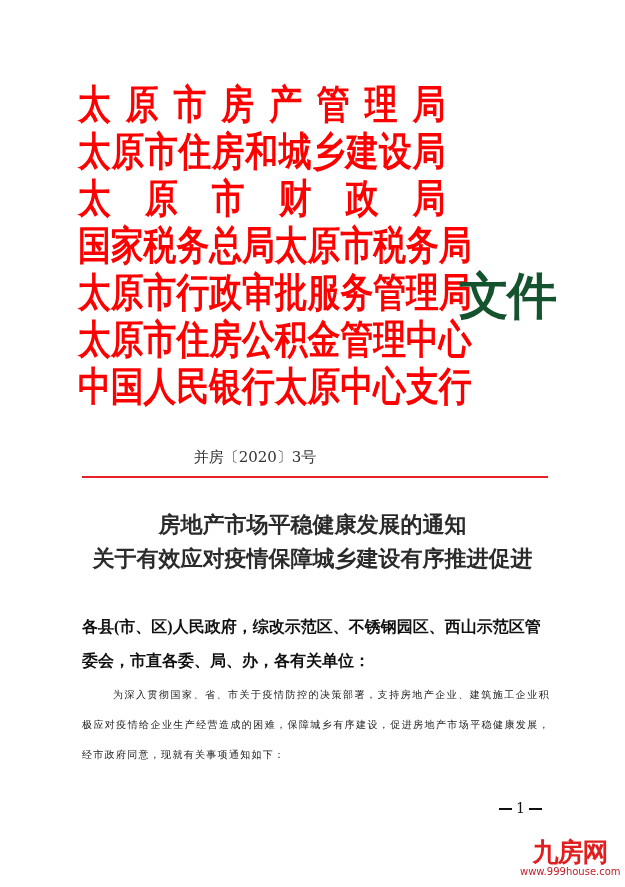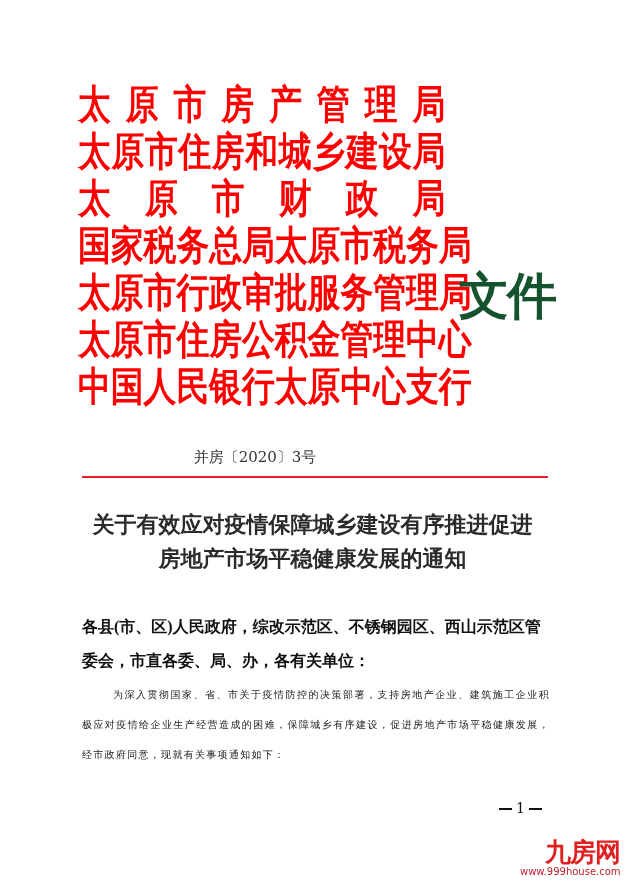--- a/index.html
+++ b/index.html
@@ -9,21 +9,21 @@
   .issuer-row span { display: inline-block; }
   .wenjian { position: absolute; left: 459px; top: 218px; color: #14532d; font-family: "DejaVu Serif", serif; font-size: 50px; font-weight: bold; line-height: 60px; letter-spacing: -2px; margin-top: 48px; }
   .docnum { position: absolute; left: 0; width: 510px; top: 448px; text-align: center; font-size: 15px; color: #333; font-family: "DejaVu Serif", serif; }
   .red-rule { position: absolute; left: 82px; top: 476px; width: 466px; height: 2px; background: #e8202a; }
   .title { position: absolute; left: 0; width: 625px; top: 508px; text-align: center; font-family: "DejaVu Sans", sans-serif; font-weight: bold; font-size: 22px; color: #2b2b2b; line-height: 34px; }
   .addressee { position: absolute; left: 82px; top: 610px; width: 470px; font-family: Liberation Serif, serif; font-weight: bold; font-size: 16px; line-height: 34px; color: #111; }
   .body-text { position: absolute; left: 82px; top: 680px; width: 468px; font-family: "DejaVu Serif", serif; font-size: 10px; line-height: 30px; color: #222; text-indent: 31px; letter-spacing: 1.3px; text-align: justify; }
   .page-num { position: absolute; left: 495px; top: 800px; font-size: 14px; color: #111; font-family: "DejaVu Serif", serif; }
   .page-num .dash { display: inline-block; width: 13px; height: 2px; background: #111; vertical-align: middle; margin: 0 4px; }
   .watermark { position: absolute; left: 520px; top: 838px; width: 100px; text-align: center; }
-  .wm-logo { color: #e02020; font-family: "DejaVu Sans", sans-serif; font-size: 26px; font-weight: bold; line-height: 28px; letter-spacing: -1px; text-align: right; }
+  .wm-logo { color: #e02020; font-family: "DejaVu Sans", sans-serif; font-size: 26px; font-weight: bold; line-height: 28px; letter-spacing: -1px; }
   .wm-url { color: #c0202a; font-family: "DejaVu Sans", sans-serif; font-size: 10px; line-height: 12px; }
 </style>
 </head>
 <body>
 
 <div class="issuers">
   <div class="issuer-row" id="row0">
       <span>太</span>
       <span>原</span>
       <span>市</span>
@@ -112,22 +112,22 @@
     </div>
 </div>
 
 <div class="wenjian">文件</div>
 
 <div class="docnum">并房〔2020〕3号</div>
 
 <div class="red-rule"></div>
 
 <div class="title">
+  <div>房地产市场平稳健康发展的通知</div>
   <div>关于有效应对疫情保障城乡建设有序推进促进</div>
-  <div>房地产市场平稳健康发展的通知</div>
 </div>
 
 <div class="addressee">各县(市、区)人民政府，综改示范区、不锈钢园区、西山示范区管委会，市直各委、局、办，各有关单位：</div>
 
 <div class="body-text">为深入贯彻国家、省、市关于疫情防控的决策部署，支持房地产企业、建筑施工企业积极应对疫情给企业生产经营造成的困难，保障城乡有序建设，促进房地产市场平稳健康发展，经市政府同意，现就有关事项通知如下：</div>
 
 <div class="page-num">
   <span class="dash"></span><span>1</span><span class="dash"></span>
 </div>
 

